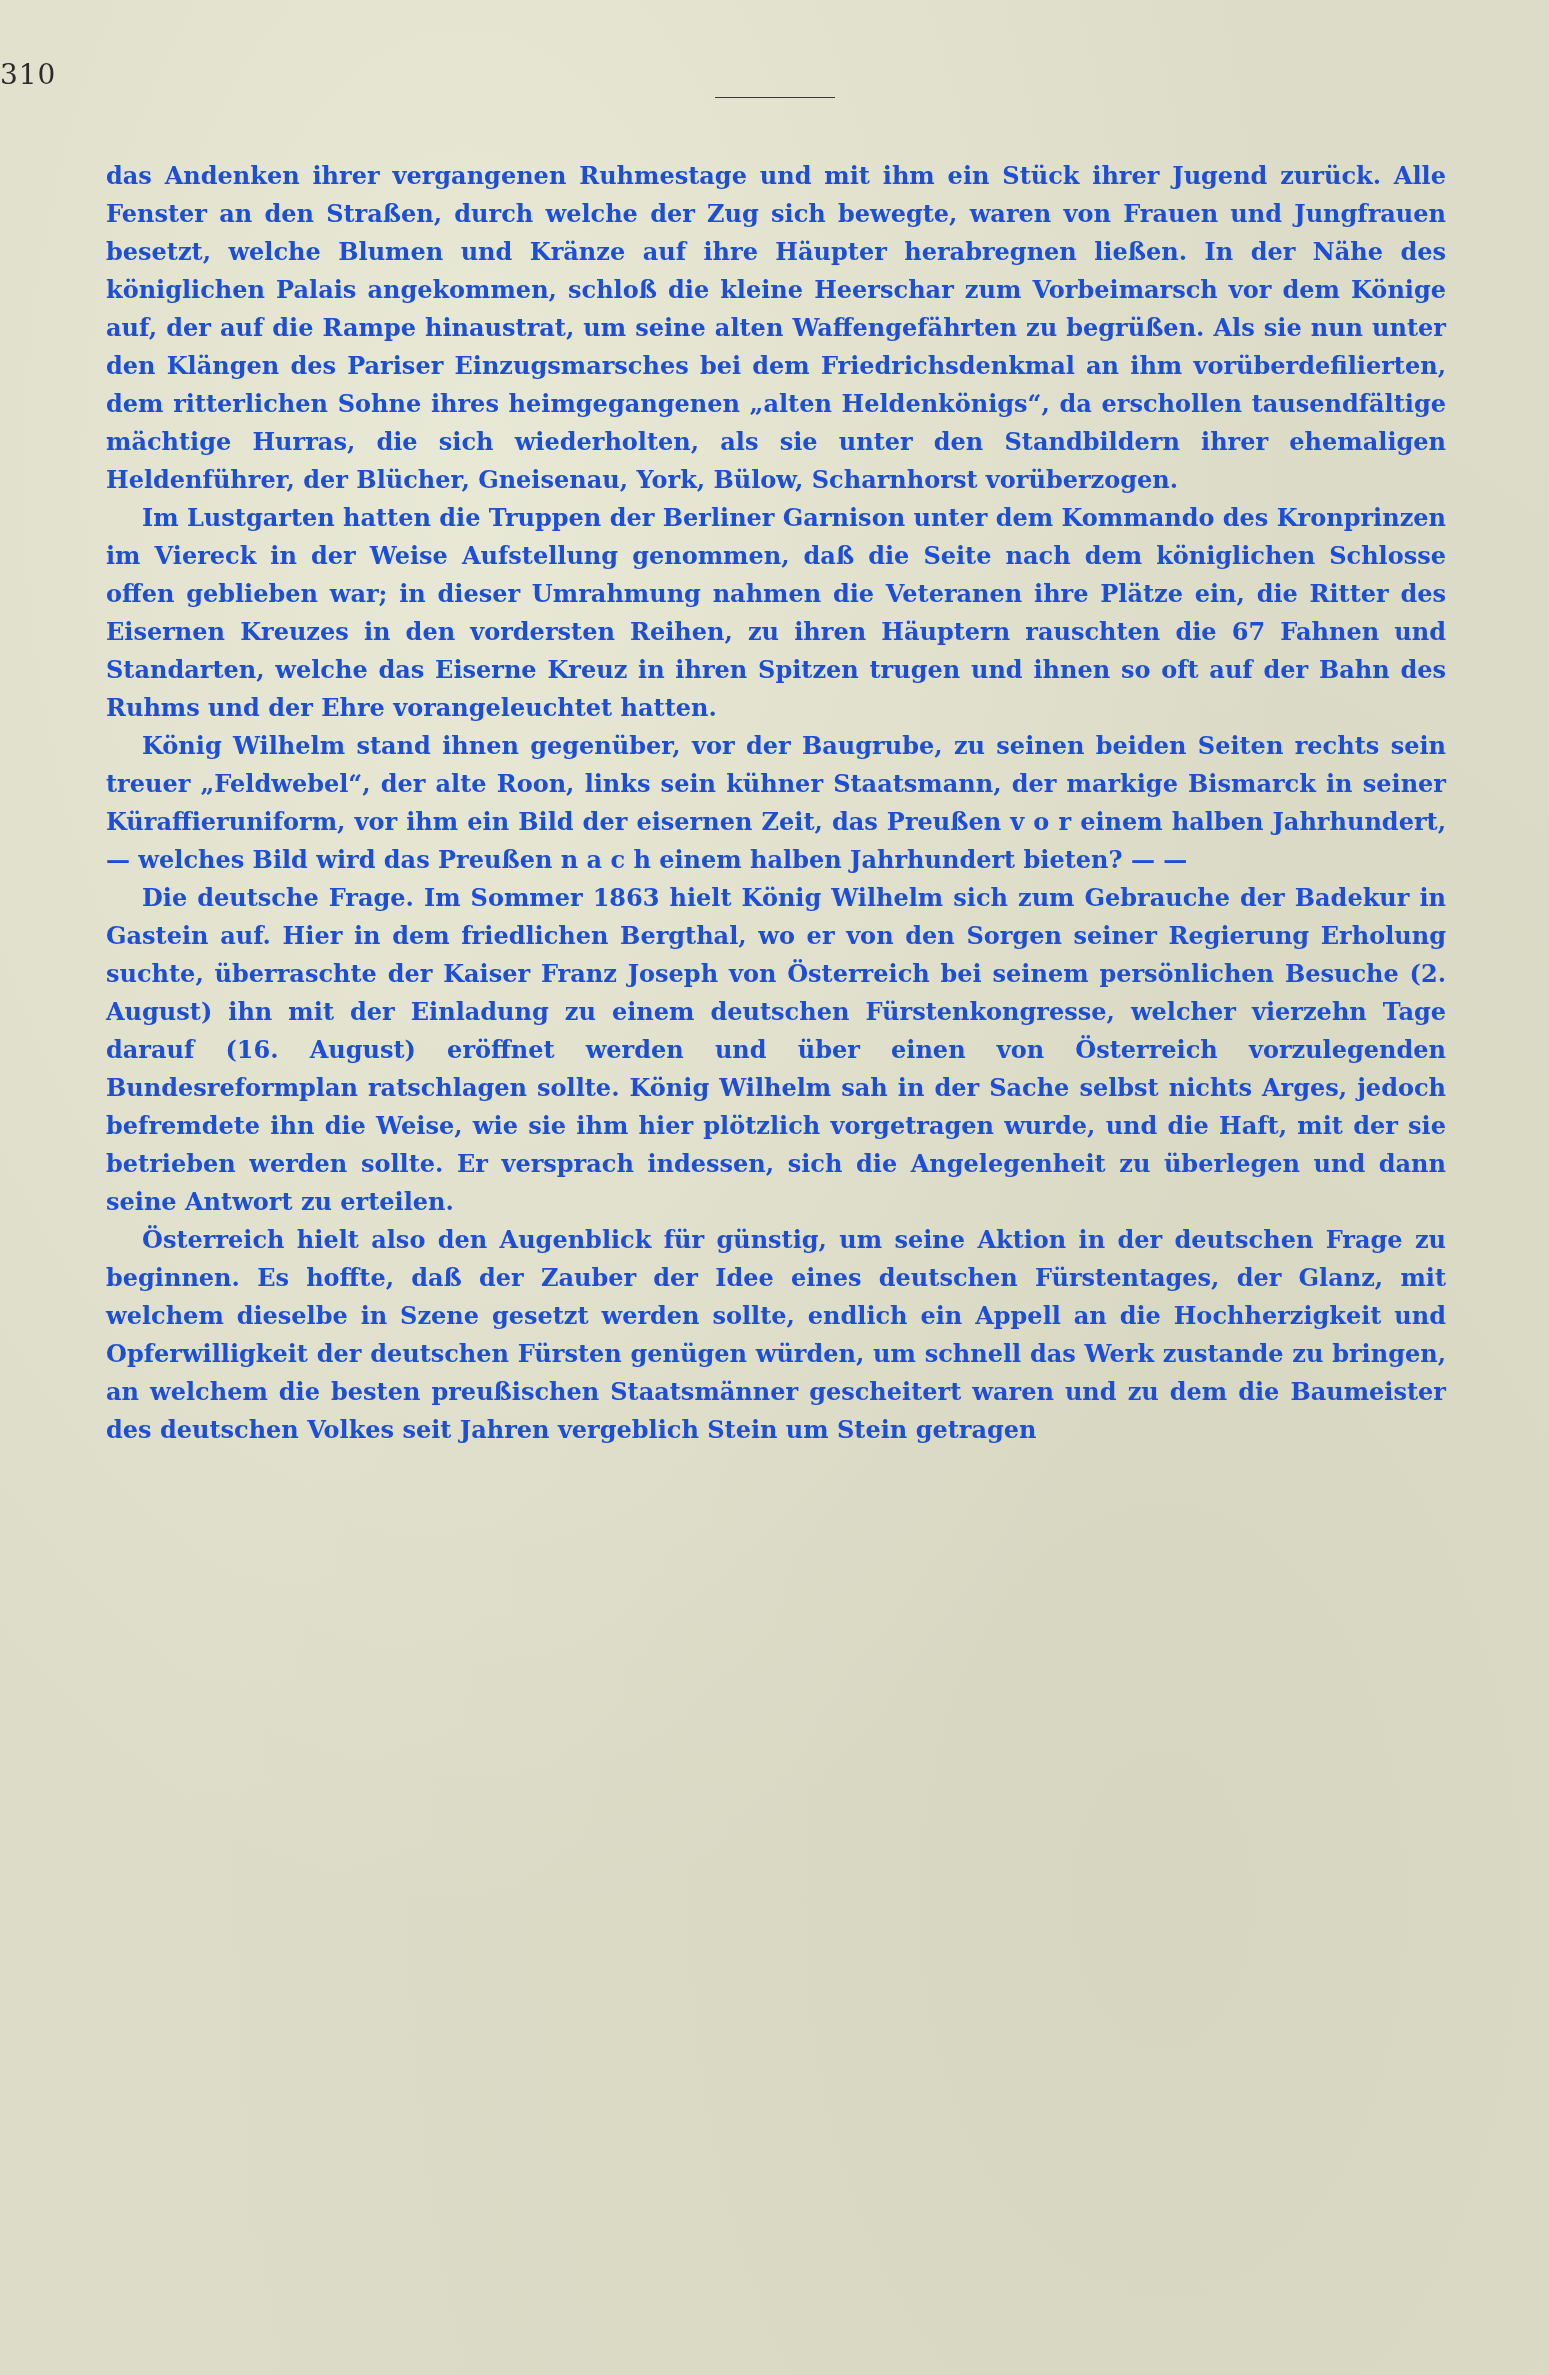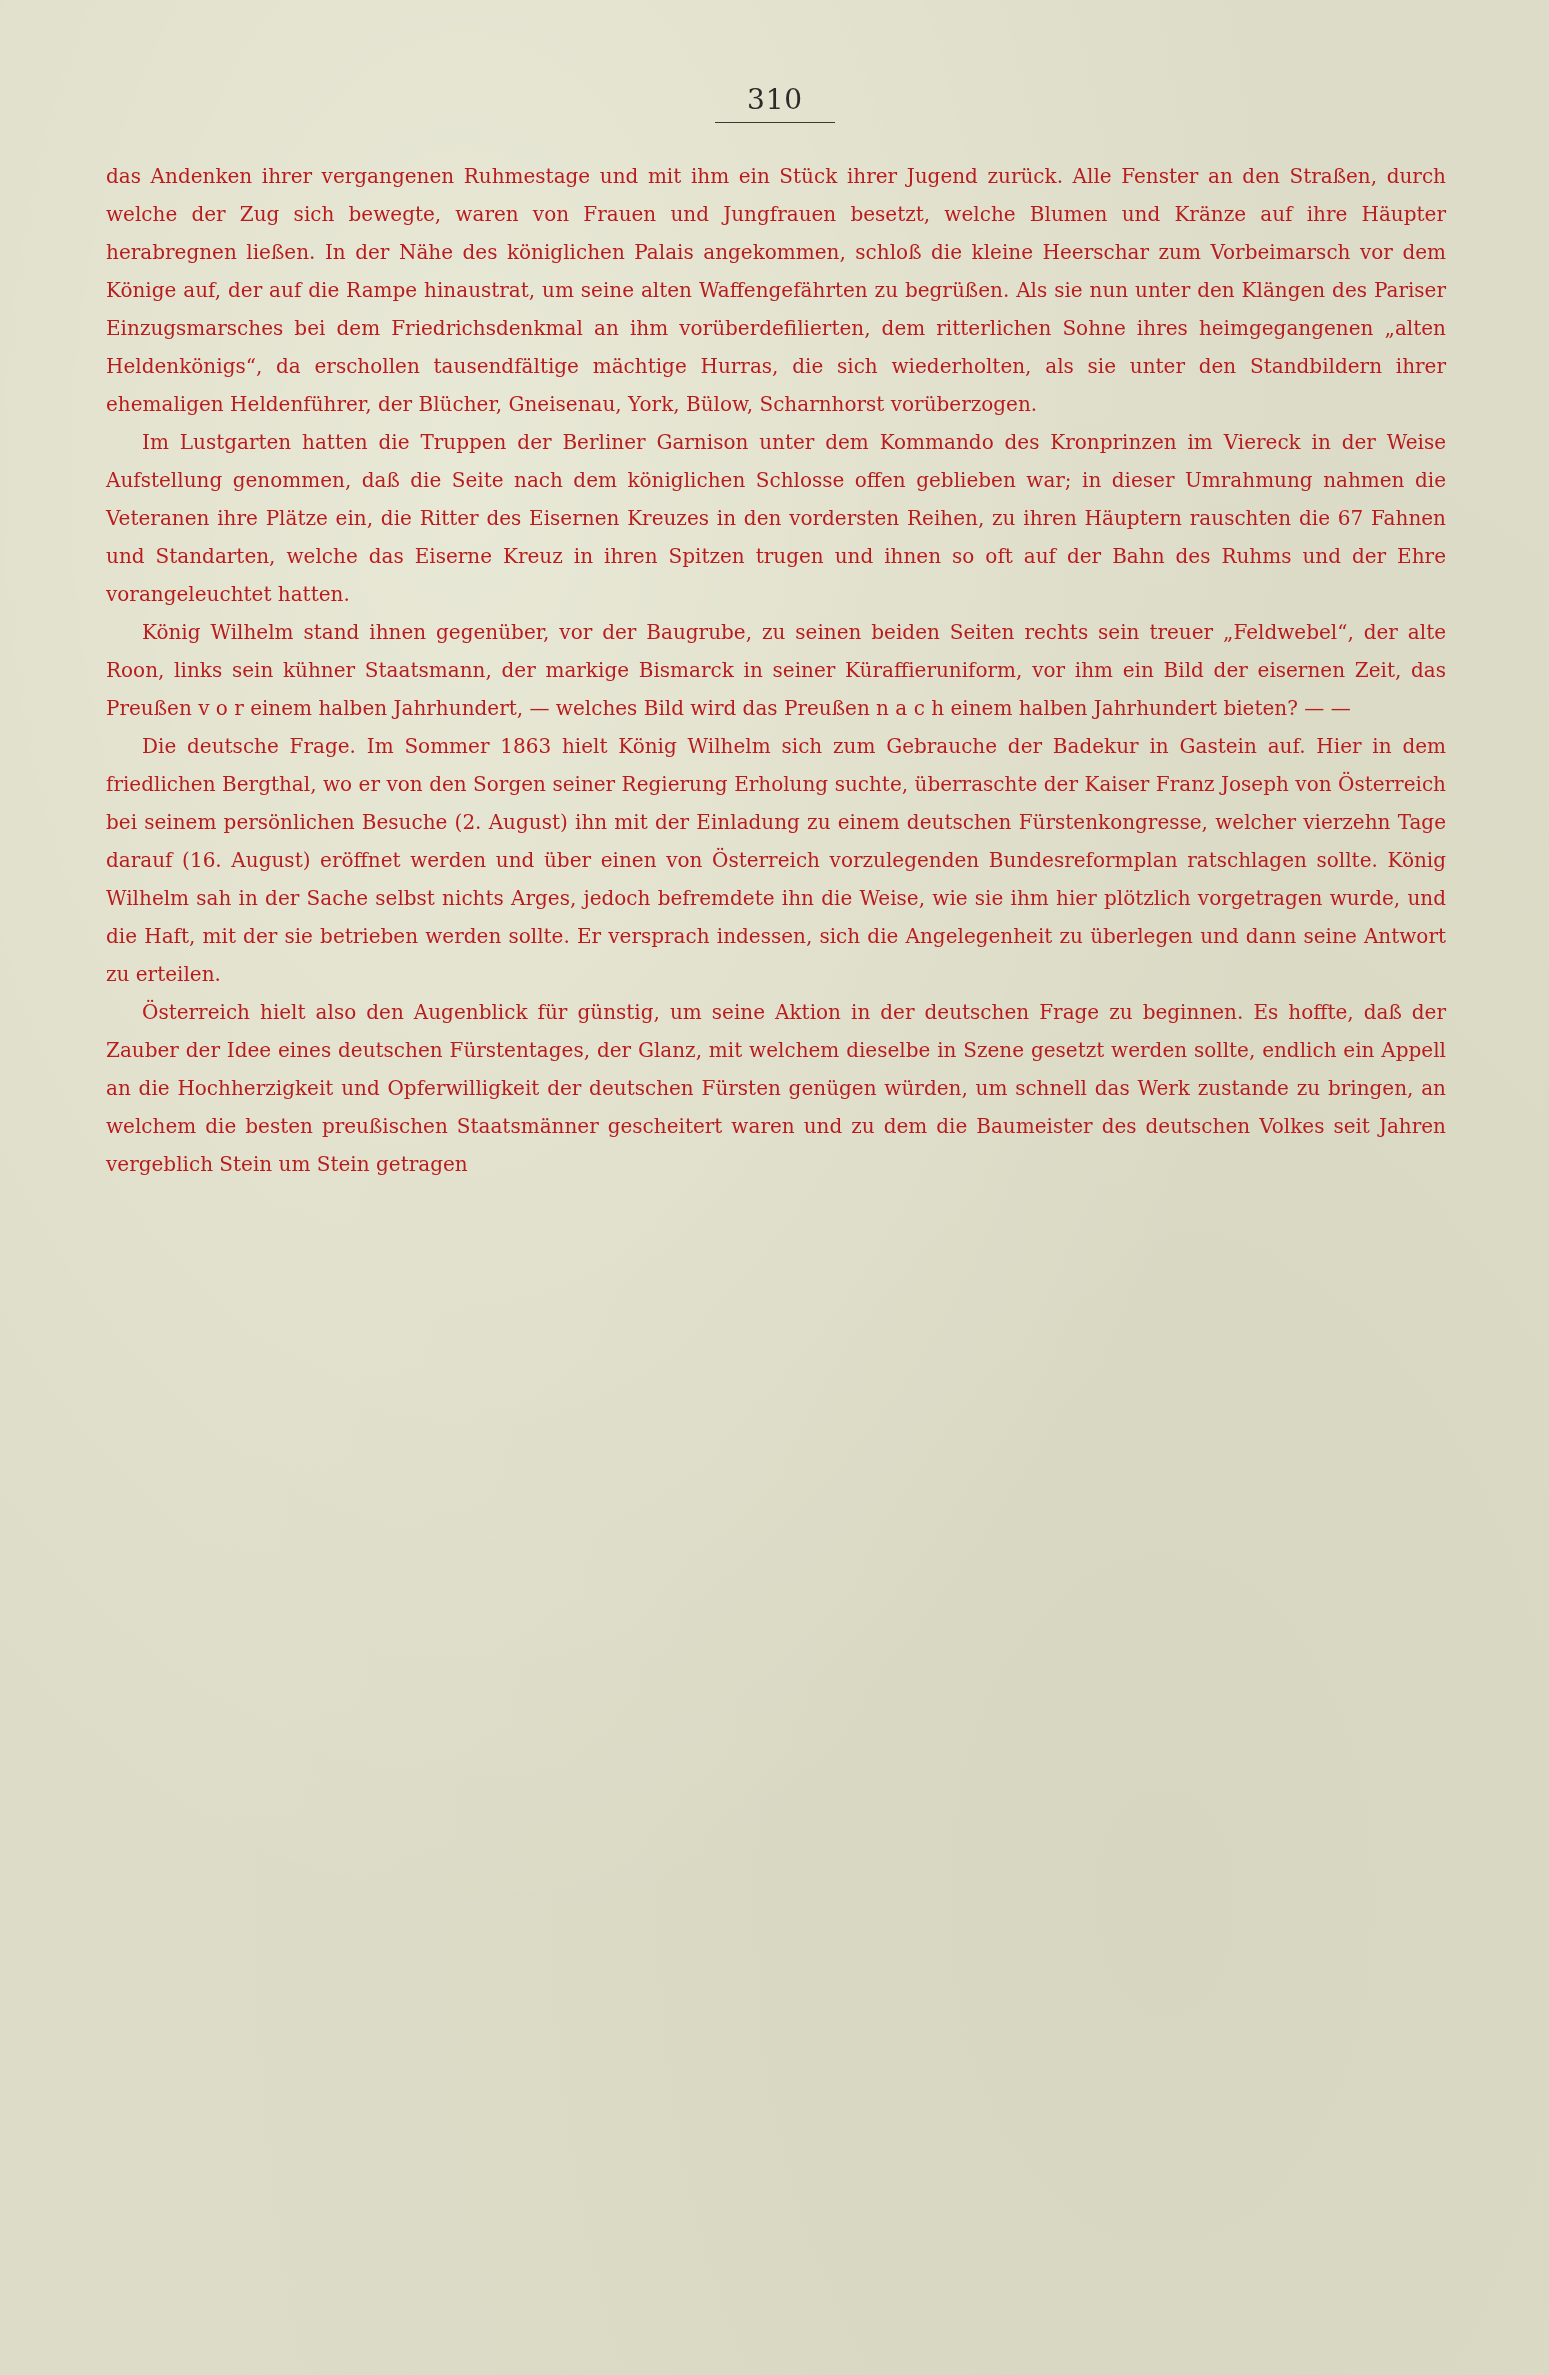--- a/index.html
+++ b/index.html
@@ -28,47 +28,46 @@
     background:
       radial-gradient(ellipse at 30% 20%, rgba(255,255,240,0.35) 0%, rgba(255,255,240,0) 55%),
       radial-gradient(ellipse at 75% 80%, rgba(200,200,170,0.25) 0%, rgba(200,200,170,0) 60%);
     pointer-events: none;
   }
   .page-number-block {
     position: absolute;
     top: 58px;
     left: 0;
     width: 100%;
-    text-align: center;
-    margin-top: 25px;
   }
   .page-number {
     font-family: "DejaVu Serif", serif;
     font-size: 28px;
     color: #2b2b28;
     letter-spacing: 0.9px;
     display: inline-block;
     padding-bottom: 5.6px;
   }
   .rule {
     width: 120px;
     height: 1.9px;
     background: #3a3a33;
     margin: 0 auto;
   }
   .body-text {
     position: absolute;
     top: 157px;
     left: 106px;
     width: 1340px;
-    font-size: 20px;
+    font-size: 24px;
     line-height: 38px;
-    color: #b91c1c;
+    color: #1d4ed8;
     text-align: justify;
     text-justify: inter-word;
+    font-weight: bold;
     -webkit-font-smoothing: antialiased;
   }
   .body-text p {
     margin: 0;
     text-indent: 36px;
     text-align: justify;
   }
   .body-text p.noindent {
     text-indent: 0;
   }

